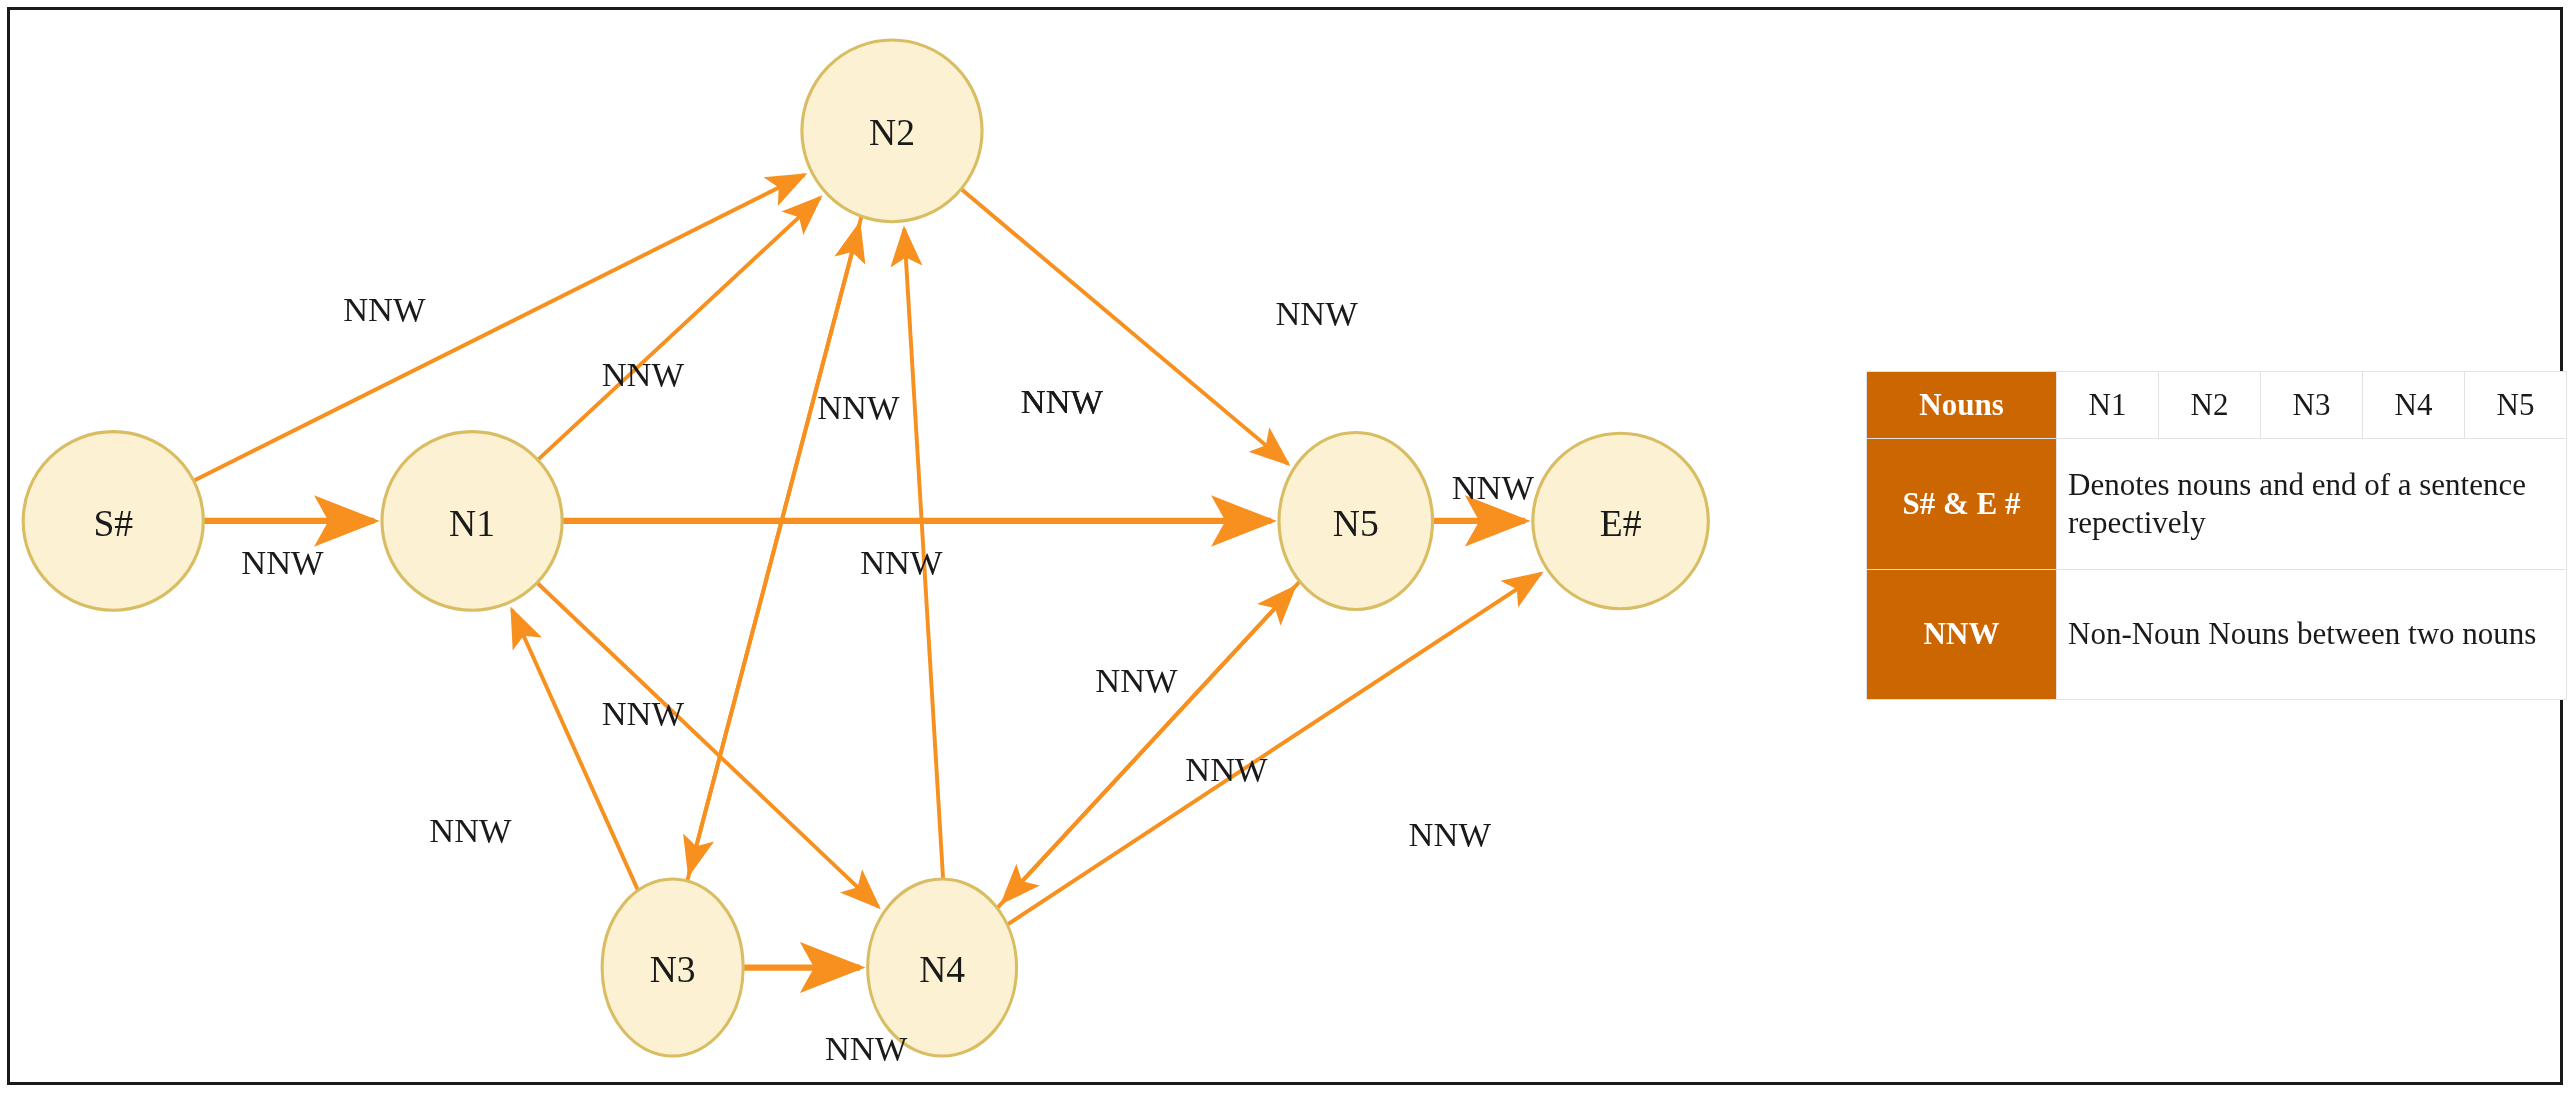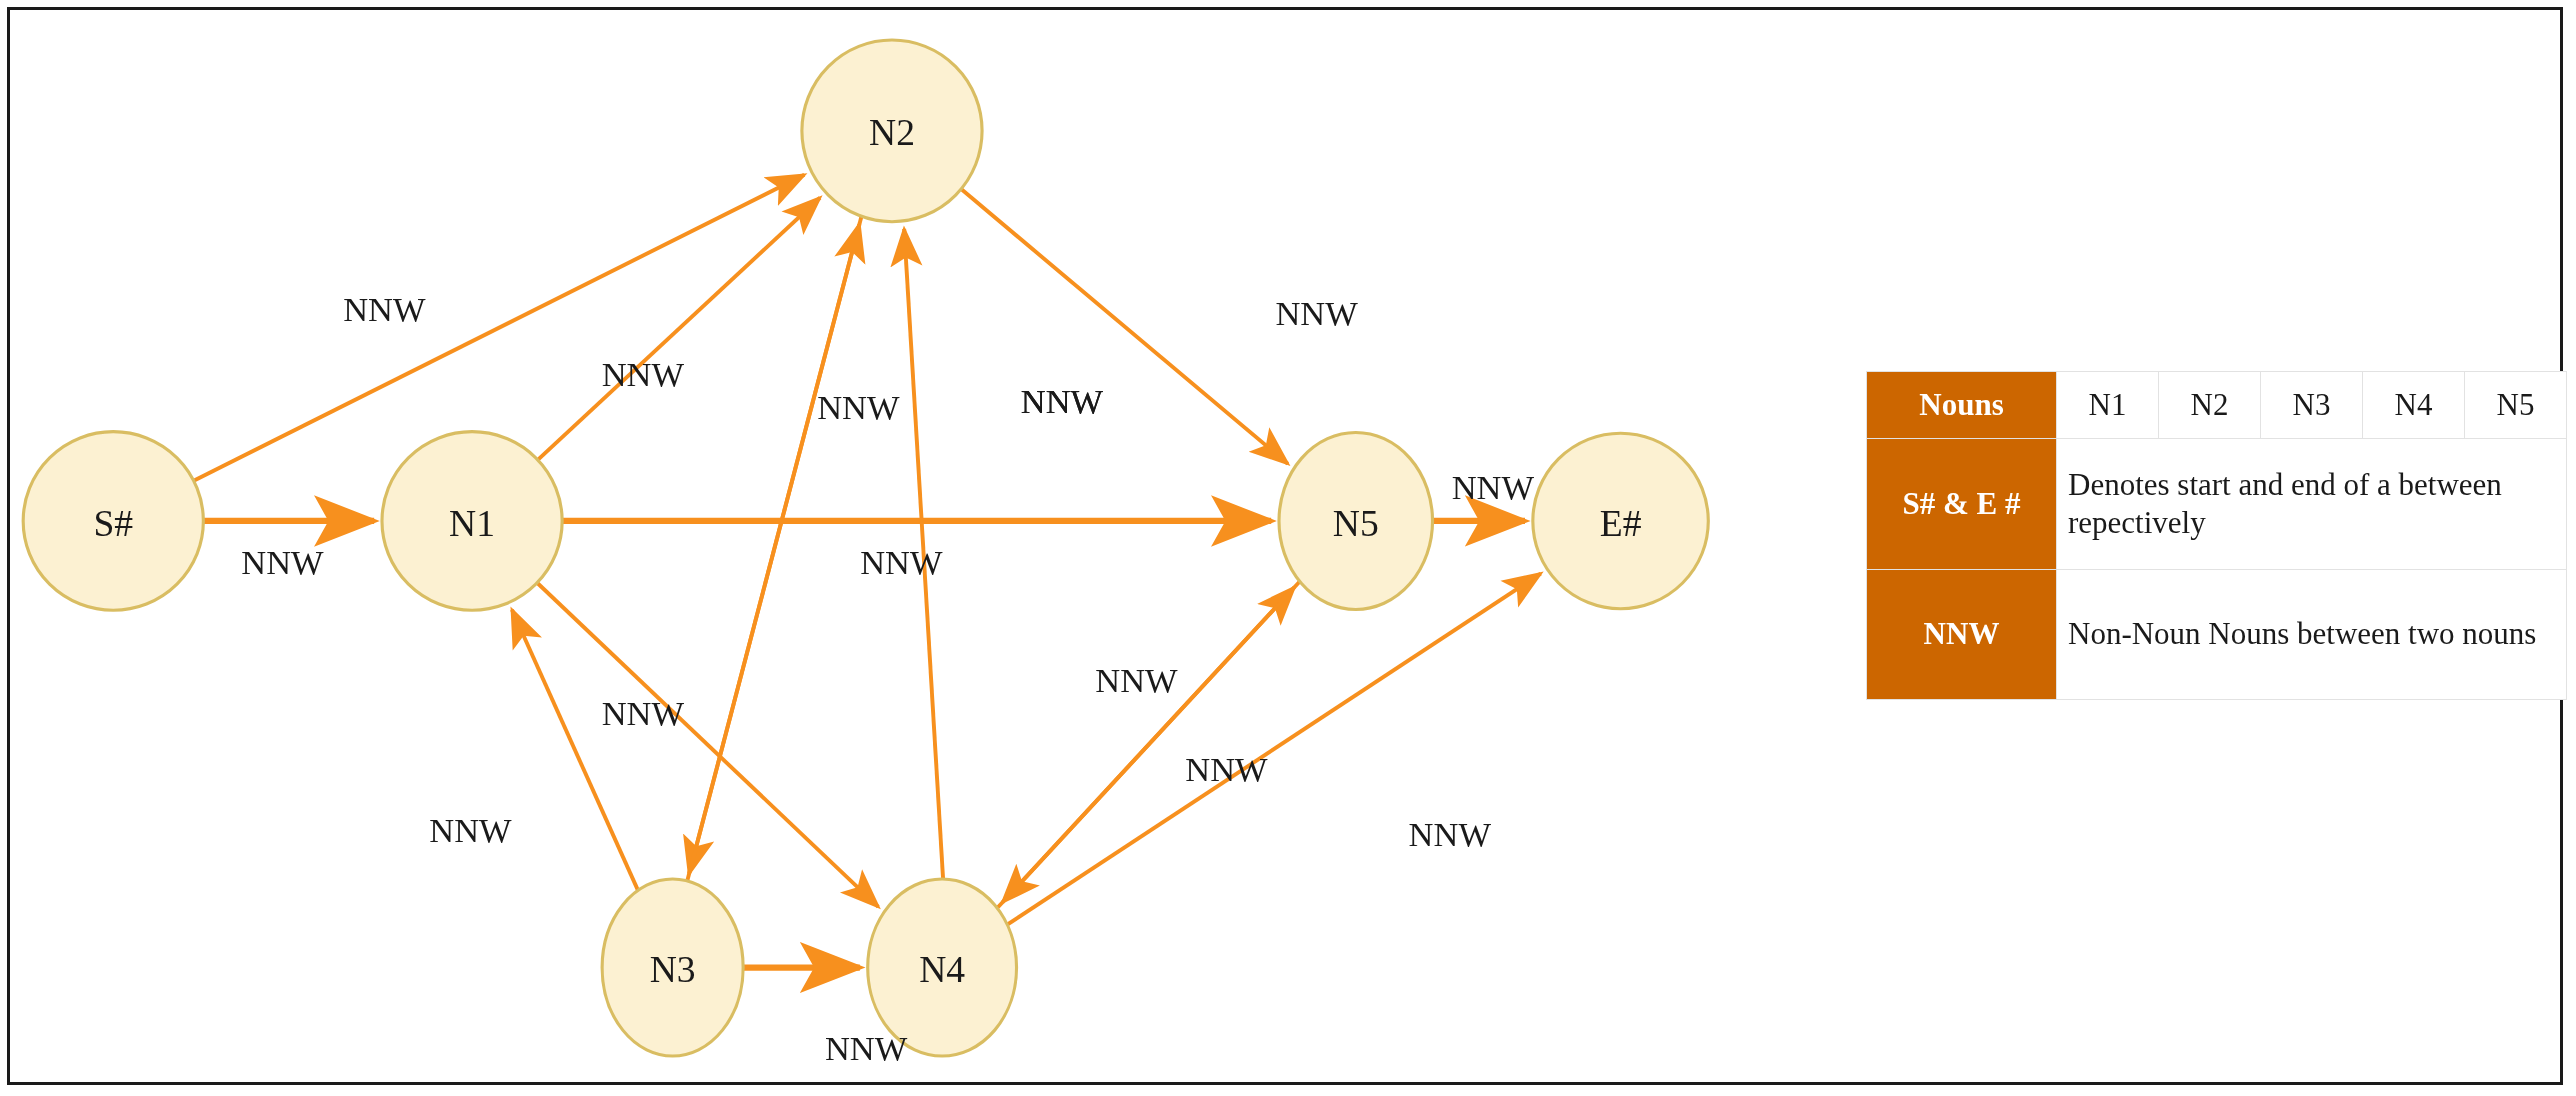--- a/index.html
+++ b/index.html
@@ -190,21 +190,21 @@
         <tr>
           <td class="lg-head">Nouns</td>
           <td class="lg-noun">N1</td>
           <td class="lg-noun">N2</td>
           <td class="lg-noun">N3</td>
           <td class="lg-noun">N4</td>
           <td class="lg-noun">N5</td>
         </tr>
         <tr>
           <td class="lg-head">S# &amp; E #</td>
-          <td class="lg-desc" colspan="5">Denotes start and end of a between repectively</td>
+          <td class="lg-desc" colspan="5">Denotes nouns and end of a sentence repectively</td>
         </tr>
         <tr>
           <td class="lg-head">NNW</td>
           <td class="lg-desc" colspan="5">Non-Noun Nouns between two nouns</td>
         </tr>
       </tbody>
   </table>
 </div>
 
 

